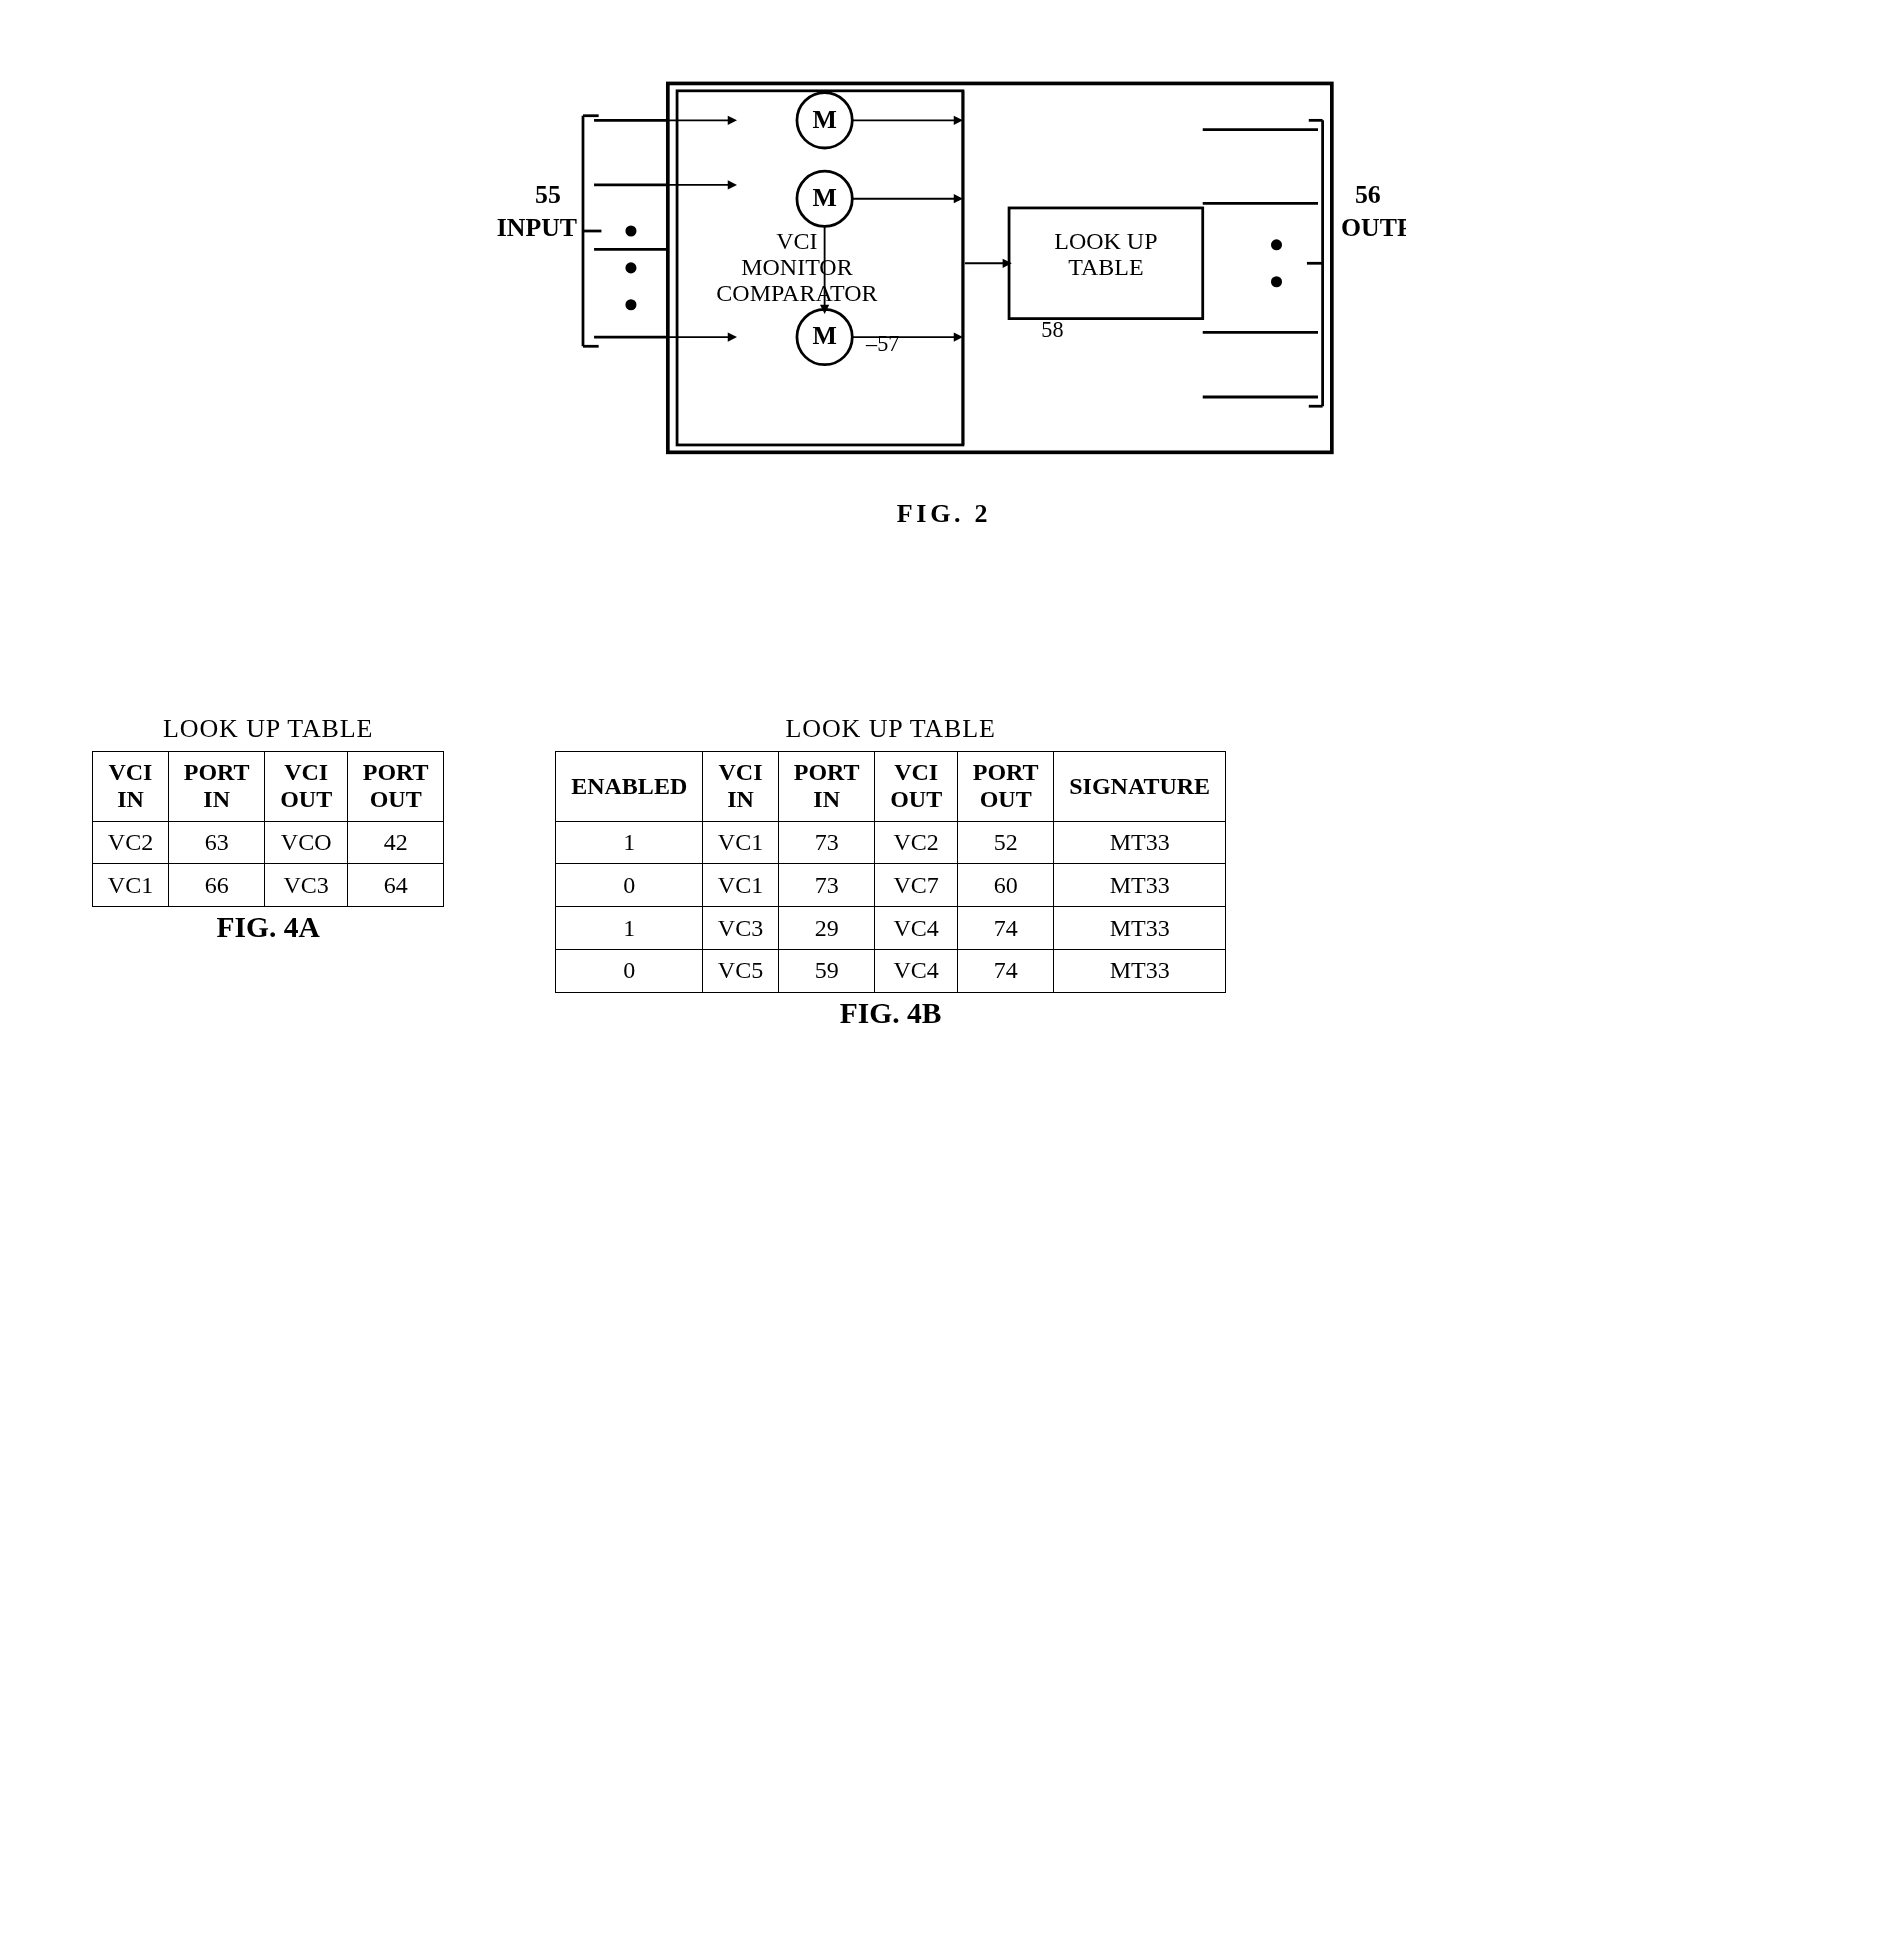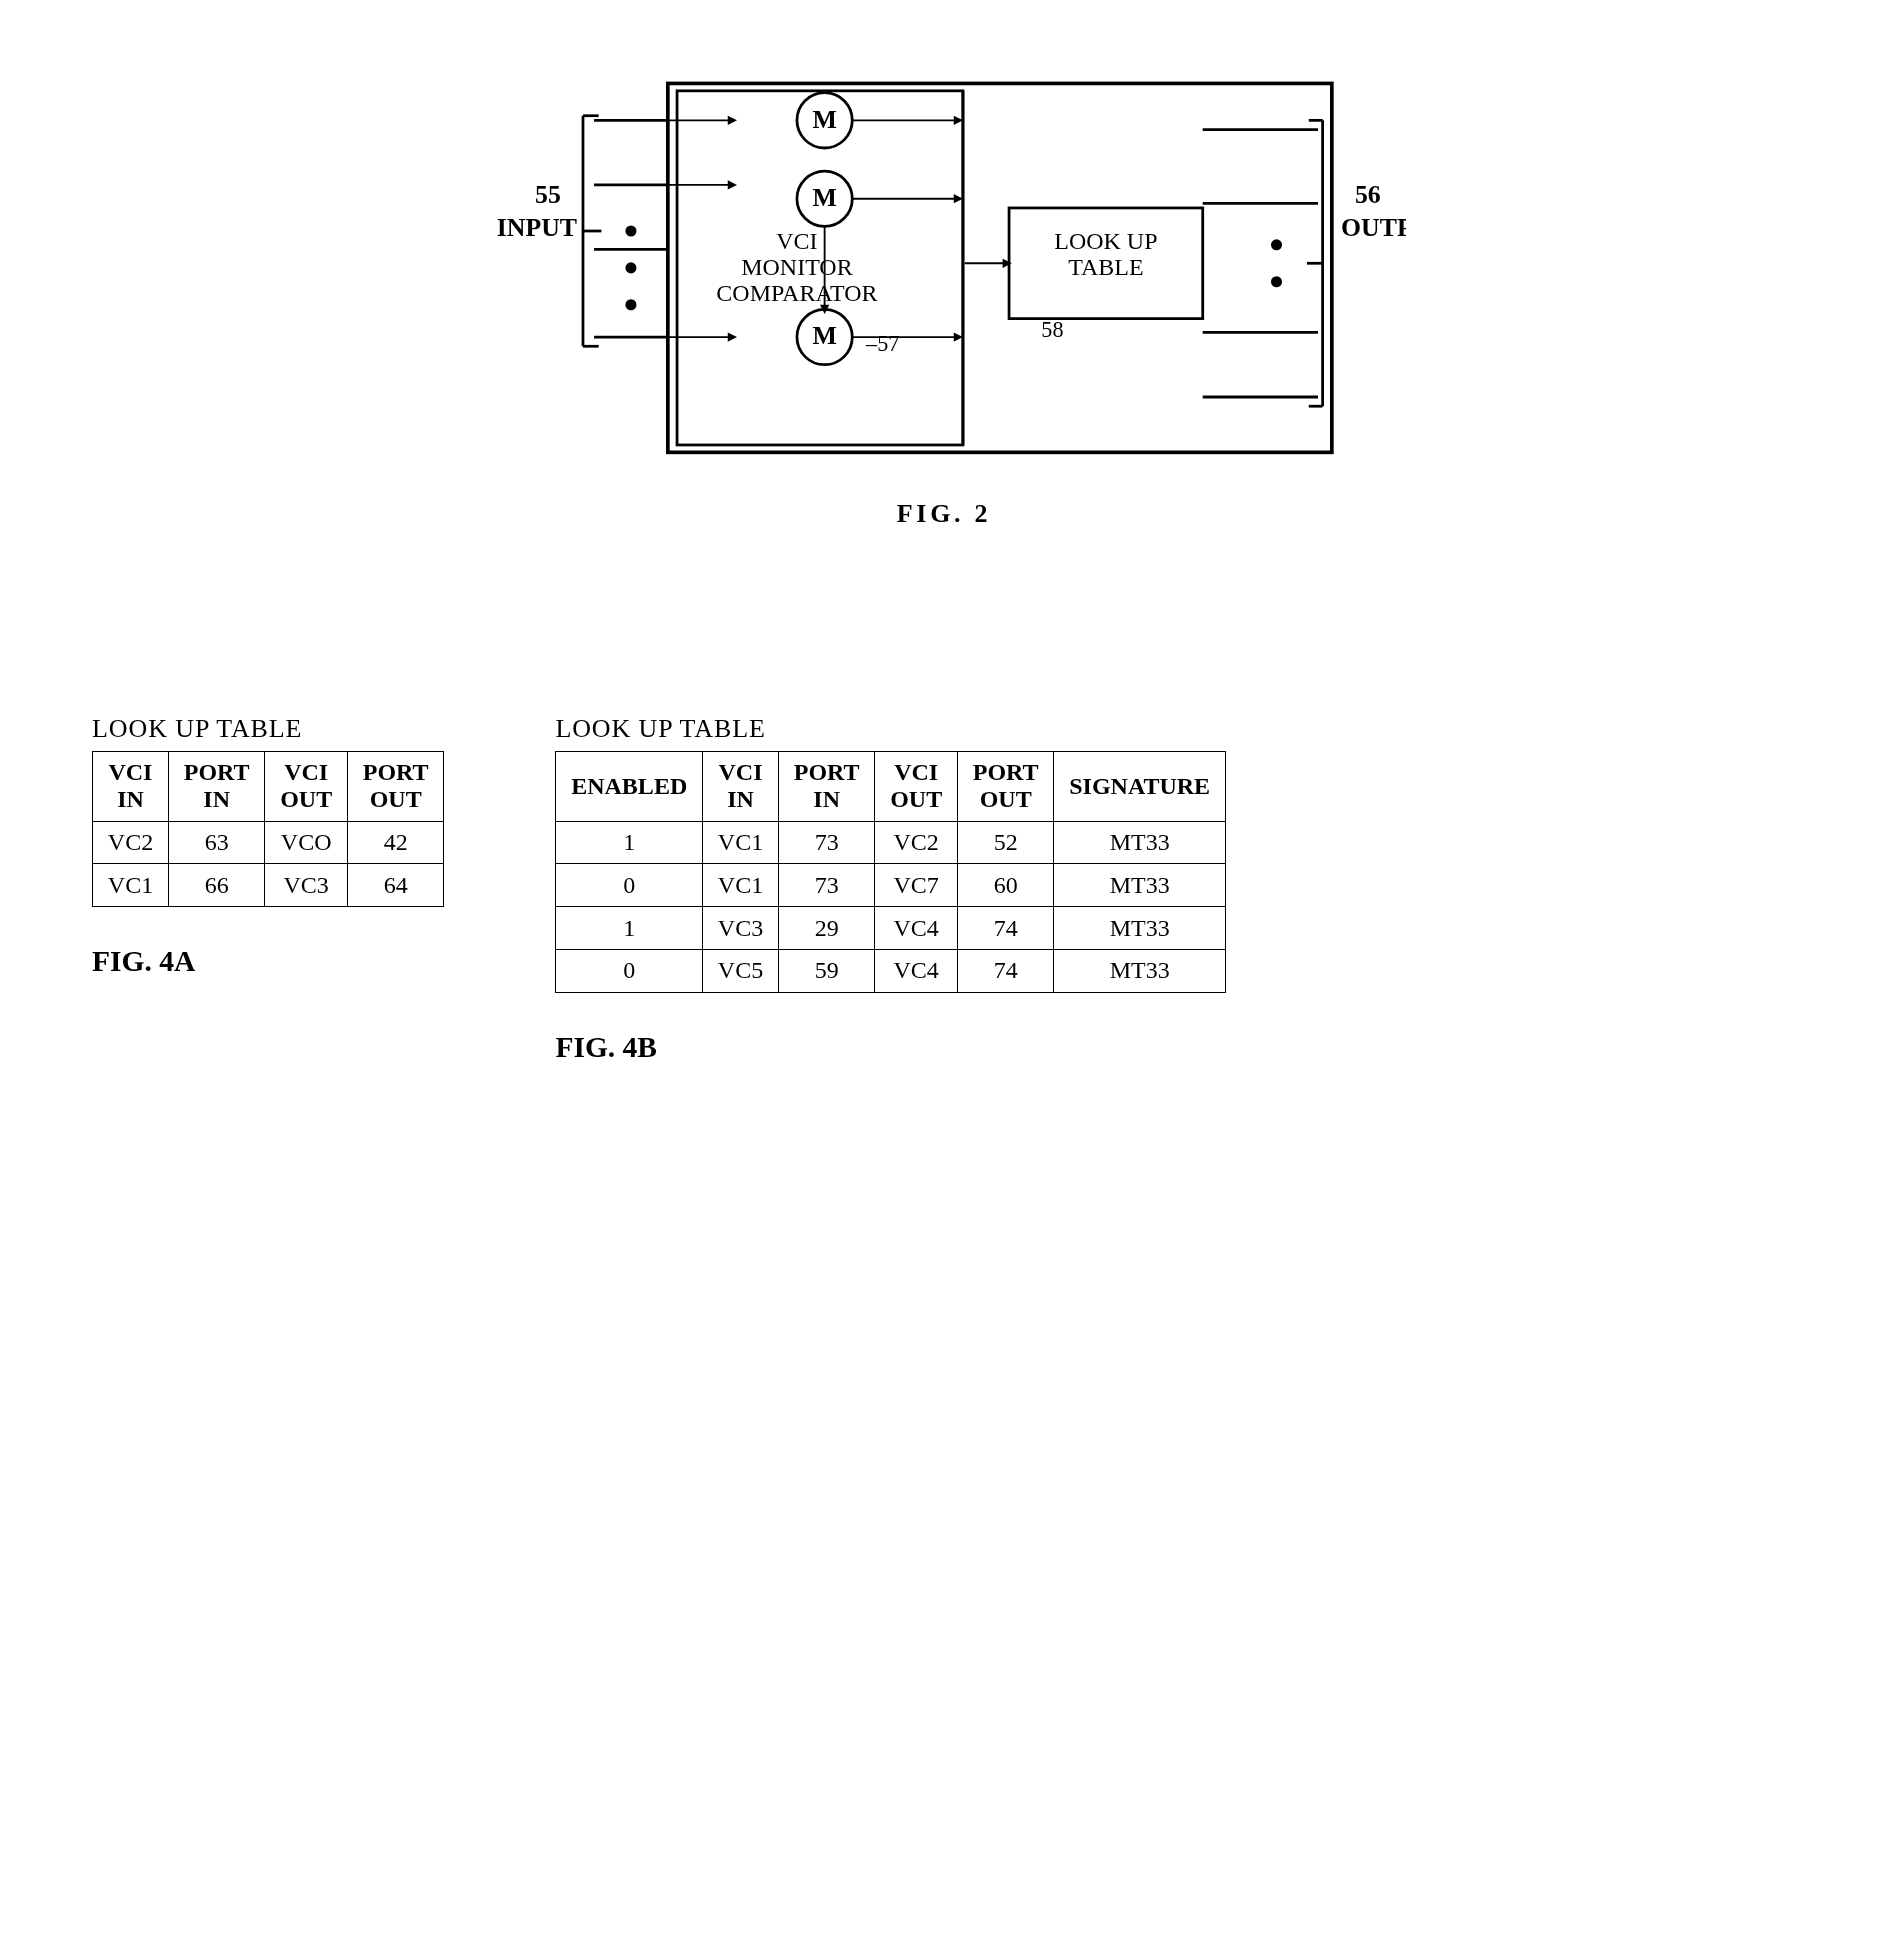--- a/index.html
+++ b/index.html
@@ -45,21 +45,21 @@
       display: flex;
       flex-direction: row;
       align-items: flex-start;
       padding-left: 55px;
       gap: 111px;
     }
 
     .table-block {
       display: flex;
       flex-direction: column;
-      align-items: flex-start;
+      align-items: center;
     }
 
     .table-title {
       font-size: 26px;
       font-weight: normal;
       margin-bottom: 7.4px;
       letter-spacing: 0.9px;
     }
 
     table.data-table {
@@ -75,21 +75,21 @@
       min-width: 55px;
     }
 
     table.data-table th {
       font-weight: bold;
     }
 
     .fig-caption-small {
       font-size: 29.5px;
       font-weight: bold;
-      margin-top: 38px;
+      margin-top: 4px;
       text-align: left;
     }
 
     svg.diagram-svg {
       width: 923px;
       height: 415px;
     }
   </style>
 </head>
 <body>

